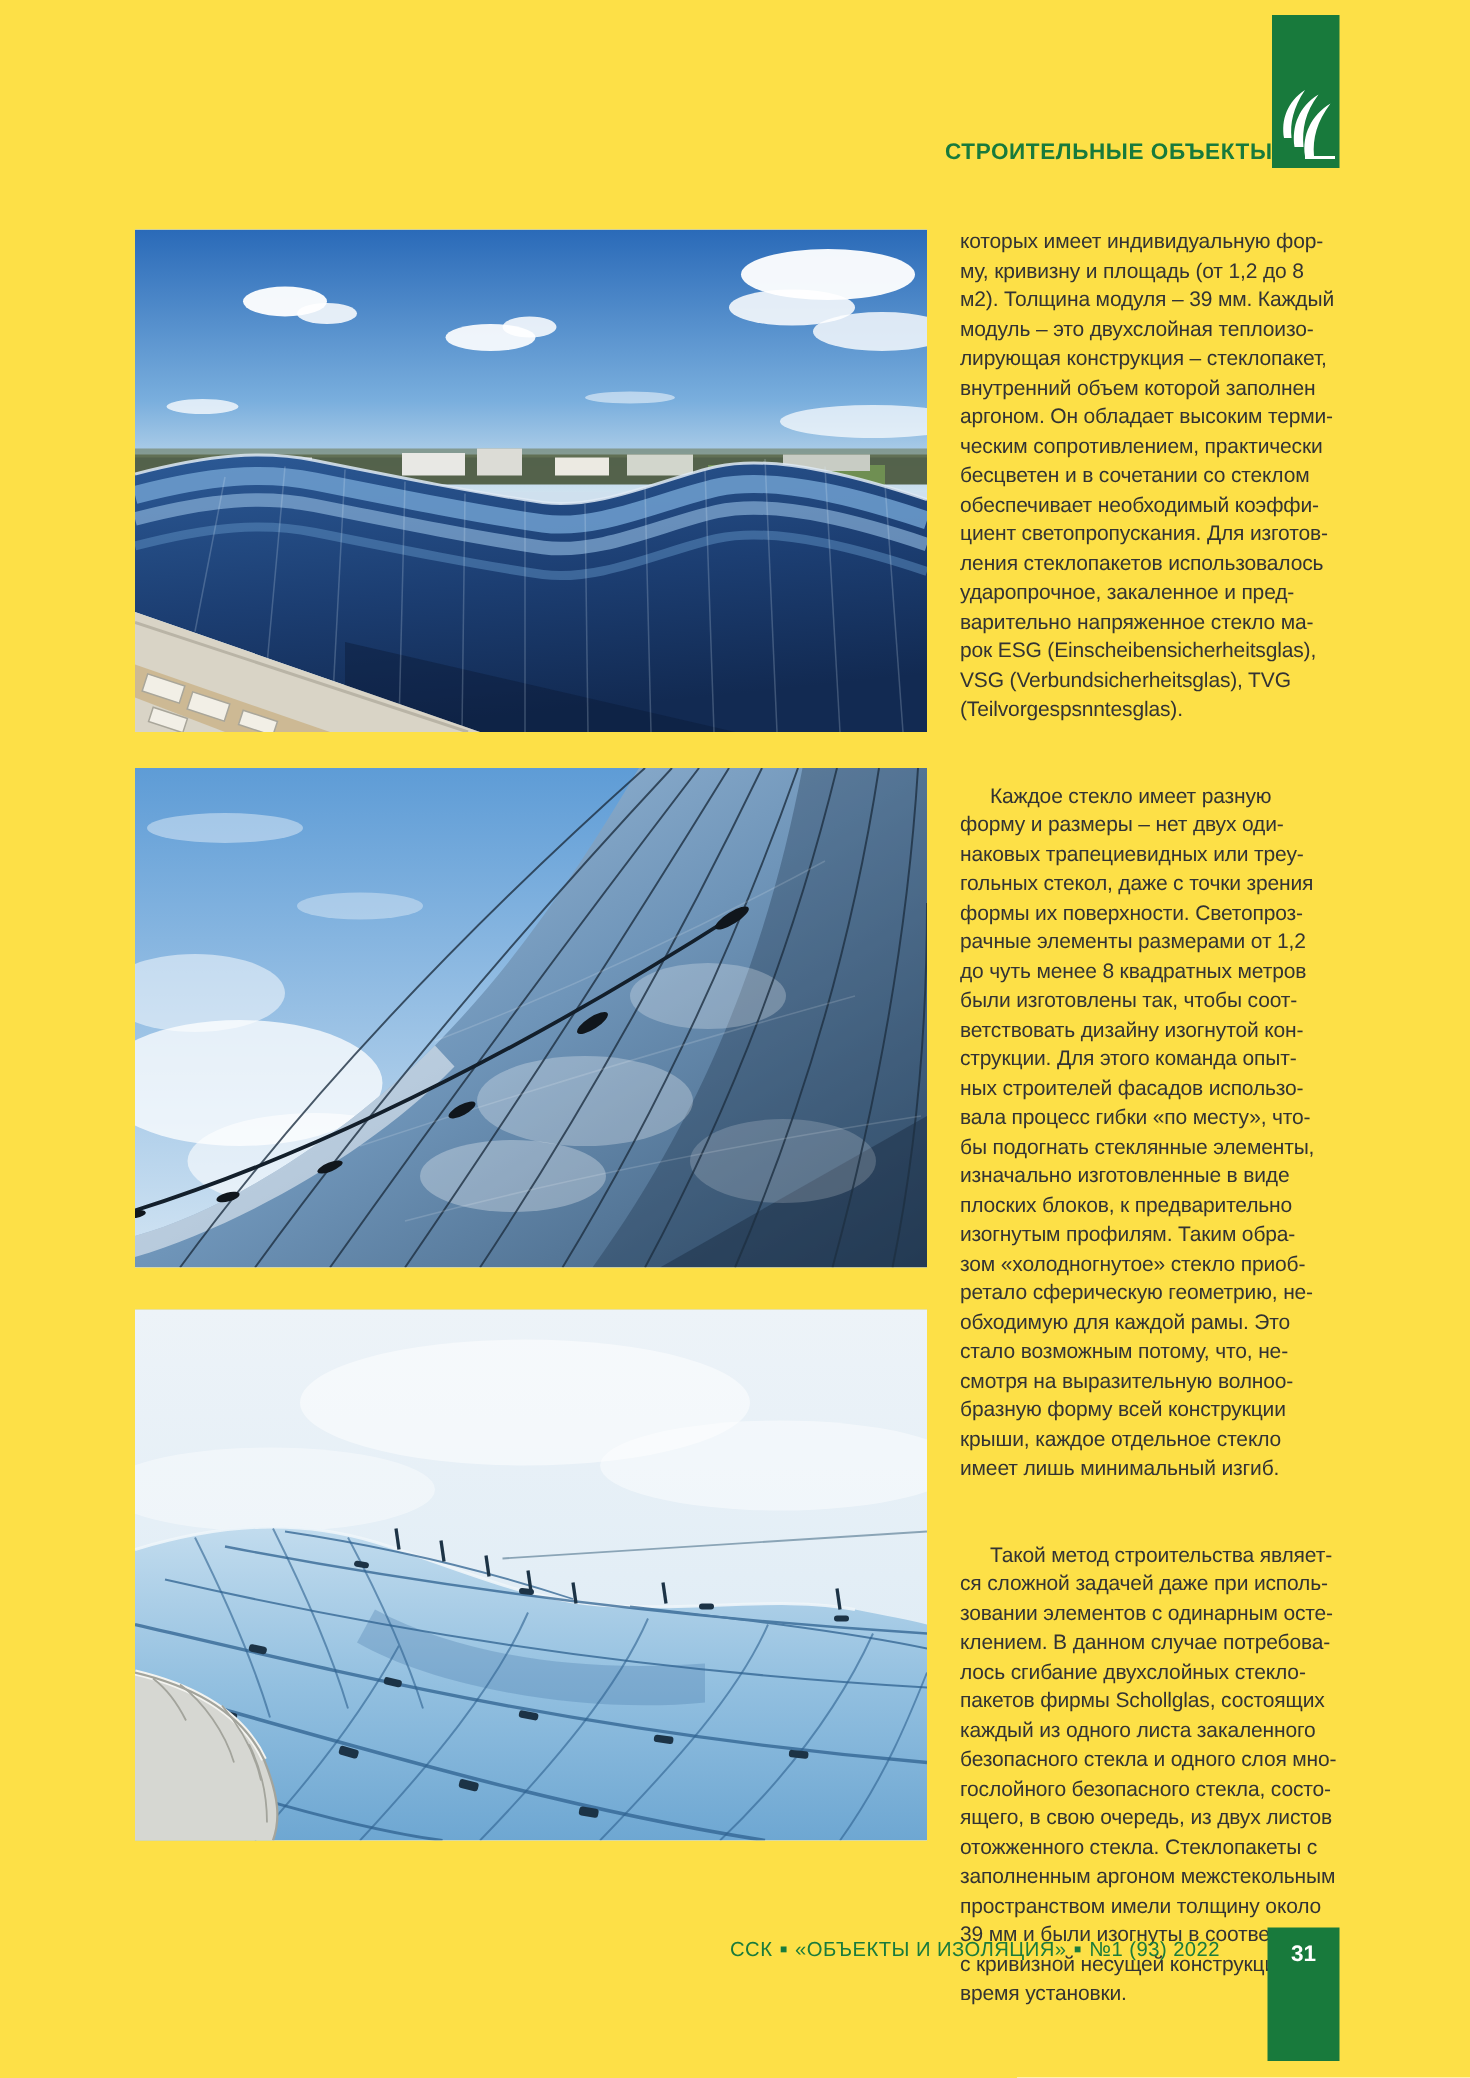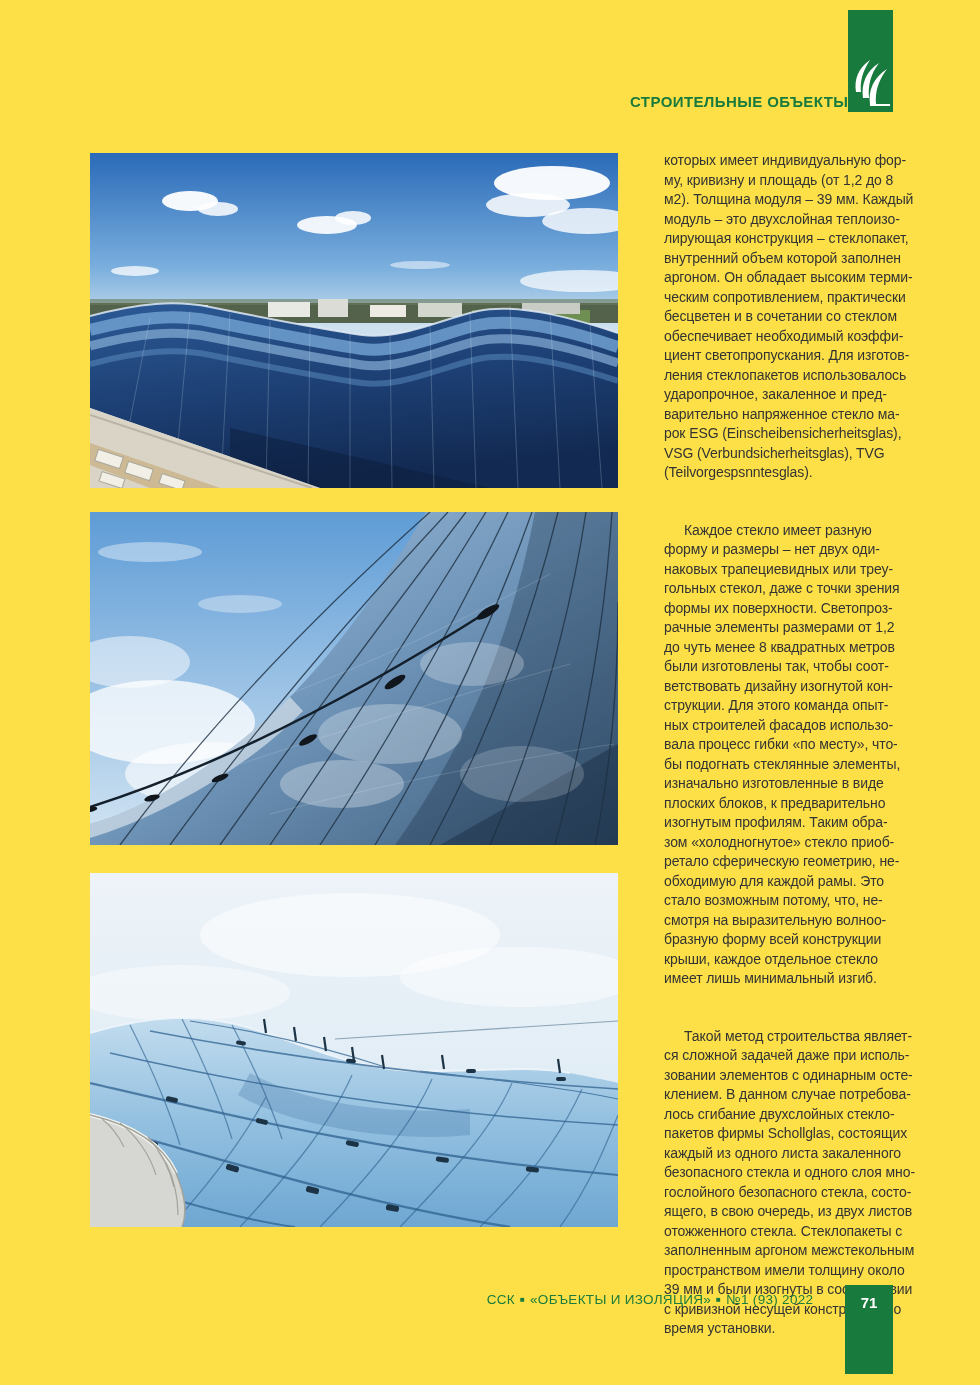--- a/index.html
+++ b/index.html
@@ -19,21 +19,21 @@
     background:#187a3c;
   }
   
   .photo{position:absolute;left:90px;overflow:hidden;background:#cfe0ee;}
   .photo svg{display:block;}
   .photo-1{top:153px;width:528px;height:335px;}
   .photo-2{top:512px;width:528px;height:333px;}
   .photo-3{top:873px;width:528px;height:354px;}
   
   .text-col{
-    position:absolute;left:664px;top:151px;width:252px;
+    position:absolute;left:640px;top:151px;width:252px;
     font-size:14px;line-height:19.5px;color:#333333;
     letter-spacing:-0.1px;
   }
   .text-col p{margin:0;white-space:pre-line;text-align:left;}
   .text-col p.indent{text-indent:20px;margin-top:38px;}
   
   .footer-line{
     position:absolute;left:474px;top:1292px;width:352px;
     text-align:center;font-size:13.5px;color:#1a7b3c;
     letter-spacing:.3px;white-space:nowrap;
@@ -338,16 +338,16 @@
 39 мм и были изогнуты в соответствии
 с кривизной несущей конструкции во
 время установки.</p>
   </div>
 
   <div class="footer-line">
     <span>ССК</span><span class="sq">■</span><span>«ОБЪЕКТЫ И ИЗОЛЯЦИЯ»</span><span class="sq">■</span><span>№1 (93) 2022</span>
   </div>
 
   <div class="page-num-box">
-    <span>71</span>
+    <span>31</span>
   </div>
 
 </div>
 
 </body></html>

